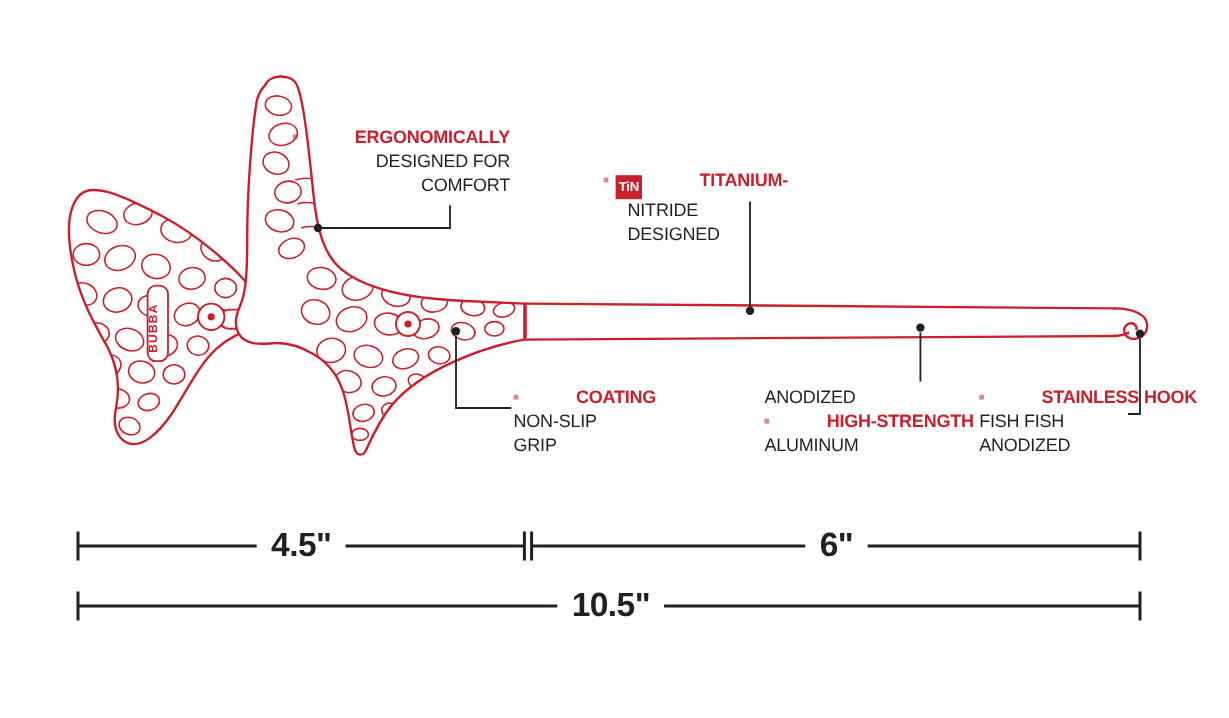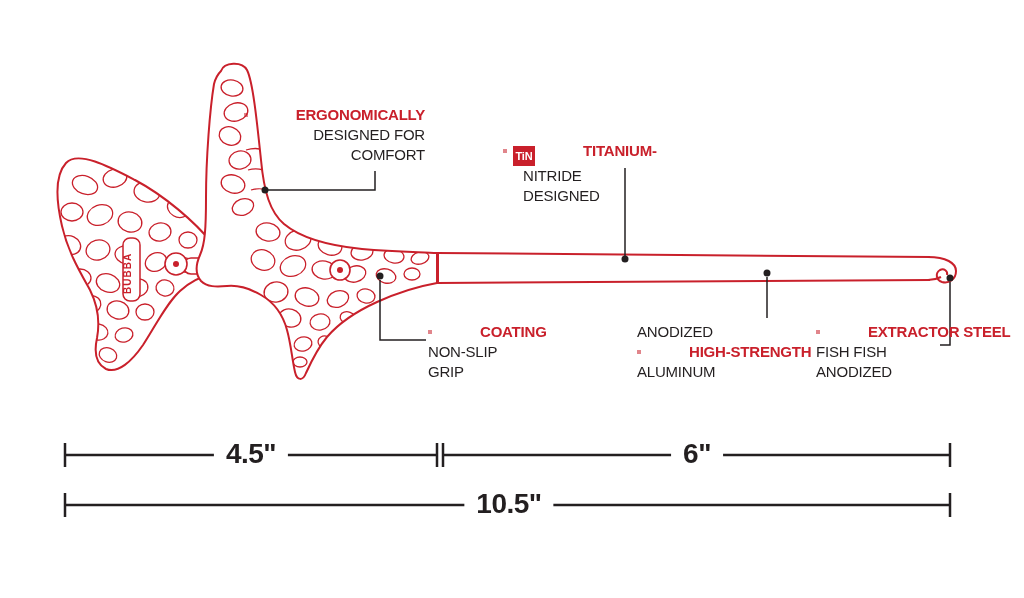--- a/index.html
+++ b/index.html
@@ -173,21 +173,21 @@
     <span class="row strong-line">GRIP</span>
   </div>
 
   <div class="callout" style="left:637px; top:322px;">
     <span class="row mid-line">ANODIZED</span>
     <span class="row"><span class="bullet"></span><span class="red-line">HIGH-STRENGTH</span></span>
     <span class="row strong-line">ALUMINUM</span>
   </div>
 
   <div class="callout" style="left:816px; top:322px;">
-    <span class="row"><span class="bullet"></span><span class="red-line">EXTRACTOR STEEL</span></span>
+    <span class="row"><span class="bullet"></span><span class="red-line">STAINLESS HOOK</span></span>
     <span class="row mid-line">FISH FISH</span>
     <span class="row strong-line">ANODIZED</span>
   </div>
 
   <div class="dim-label" style="left:251px; top:438px;">4.5"</div>
   <div class="dim-label" style="left:697px; top:438px;">6"</div>
   <div class="dim-label" style="left:509px; top:488px;">10.5"</div>
 
 </div>
 

